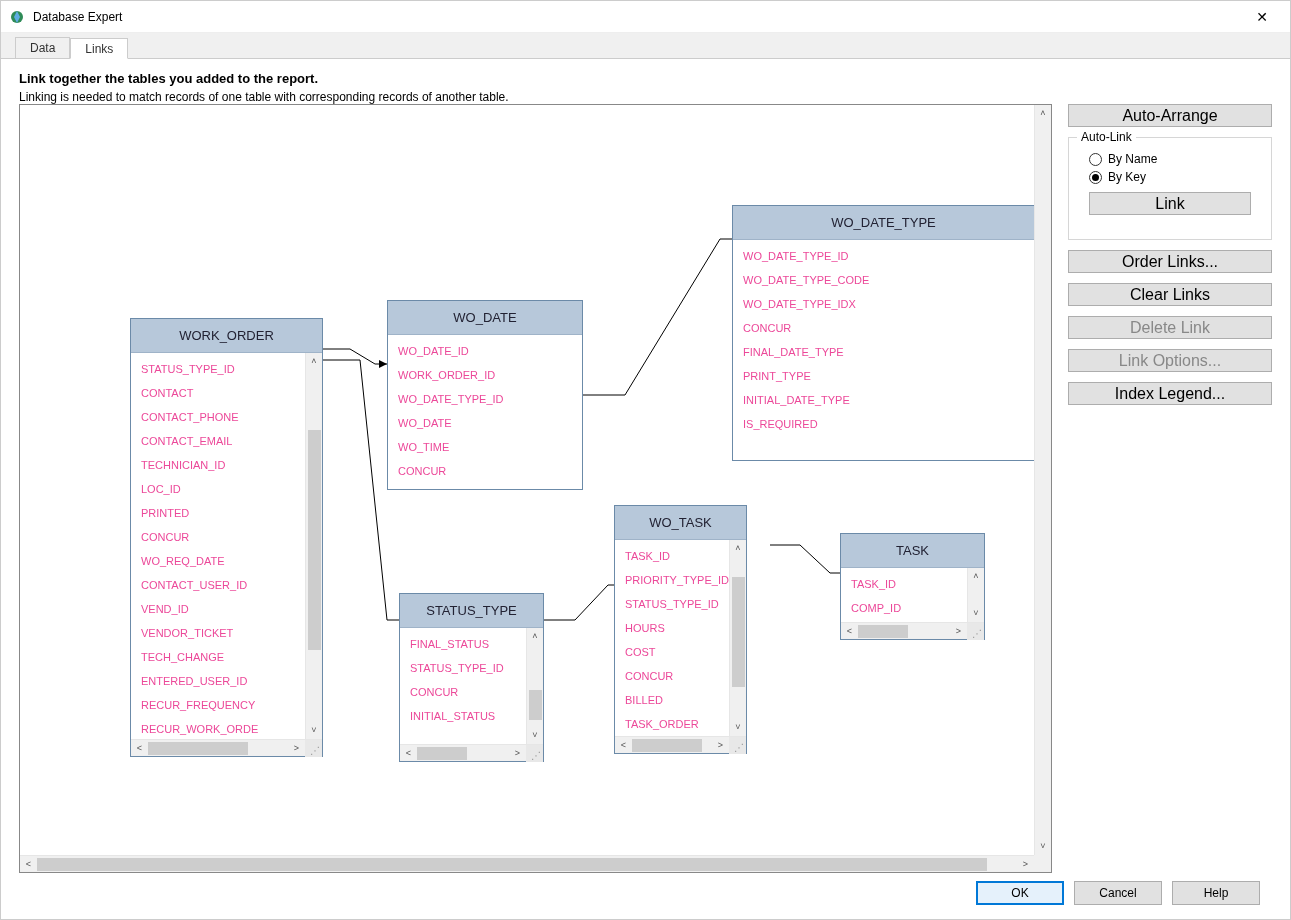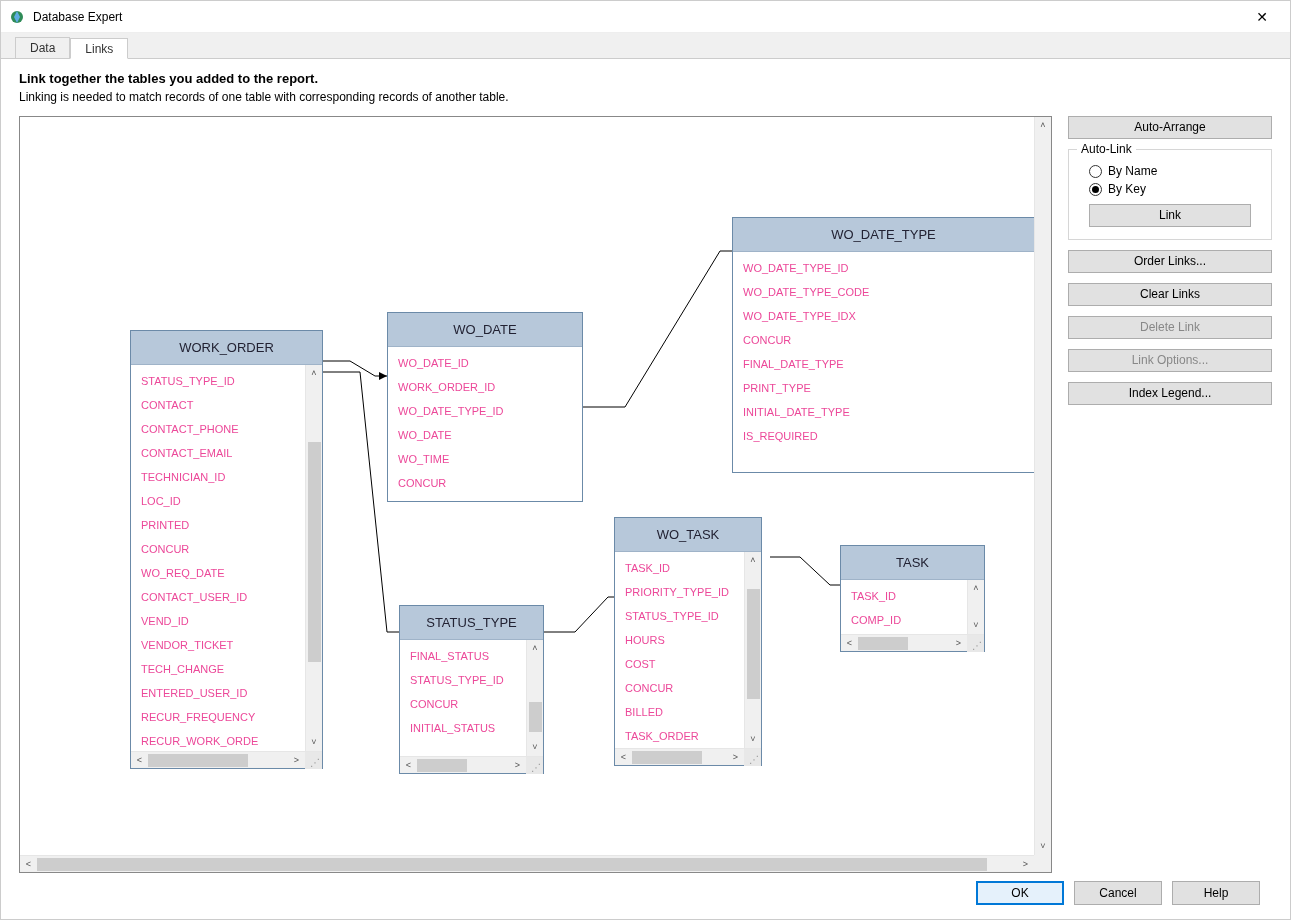--- a/index.html
+++ b/index.html
@@ -61,21 +61,21 @@
       border-bottom: 1px solid #fff;
     }
     .content {
       flex: 1;
       padding: 12px 18px 6px 18px;
       display: flex;
       flex-direction: column;
       overflow: hidden;
     }
     .heading { font-weight: bold; font-size: 13px; margin-bottom: 4px; }
-    .subheading { font-size: 12px; margin-bottom: 12px; color: #000; }
+    .subheading { font-size: 12px; color: #000; }
     .workarea {
       flex: 1;
       display: flex;
       gap: 16px;
       min-height: 0;
     }
     .canvas-wrap {
       flex: 1;
       border: 1px solid #888;
       position: relative;
@@ -114,21 +114,21 @@
     .sidepanel {
       width: 204px;
       display: flex;
       flex-direction: column;
       gap: 10px;
     }
     .btn {
       height: 23px;
       background: #e1e1e1;
       border: 1px solid #adadad;
-      font-size: 12px;
+      font-size: 16px;
       text-align: center;
       line-height: 21px;
       cursor: default;
     }
     .btn.disabled { color: #888; }
     .fieldset {
       border: 1px solid #d6d6d6;
       padding: 10px 10px 12px 10px;
       position: relative;
     }
@@ -337,21 +337,21 @@
               <div class="track">
                   <div class="thumb" style="left:0; width:50px;"></div>
                 </div>
               <div class="arrow">˃</div>
               <div class="box-corner">
                   <span class="grip">⋰</span>
                 </div>
             </div>
           </div>
 
-          <div class="table-box" style="left:594px; top:400px; width:148px;">
+          <div class="table-box" style="left:594px; top:400px; width:133px;">
             <div class="hdr">WO_TASK</div>
             <div class="body-wrap">
               <div class="fields" style="height:196px;">
                 <div class="fld">TASK_ID</div>
                 <div class="fld">PRIORITY_TYPE_ID</div>
                 <div class="fld">STATUS_TYPE_ID</div>
                 <div class="fld">HOURS</div>
                 <div class="fld">COST</div>
                 <div class="fld">CONCUR</div>
                 <div class="fld">BILLED</div>
@@ -425,21 +425,21 @@
           <div class="radio-row">
             <span class="radio"></span>
             <span>By Name</span>
           </div>
           <div class="radio-row">
             <span class="radio">
                 <span class="dot"></span>
               </span>
             <span>By Key</span>
           </div>
-          <div class="btn" style="margin:8px 10px 0 10px;">Link</div>
+          <div class="btn" style="margin:8px 10px 12px 10px;">Link</div>
         </div>
         <div class="btn">Order Links...</div>
         <div class="btn">Clear Links</div>
         <div class="btn disabled">Delete Link</div>
         <div class="btn disabled">Link Options...</div>
         <div class="btn">Index Legend...</div>
       </div>
     </div>
 
     <div class="footer">

